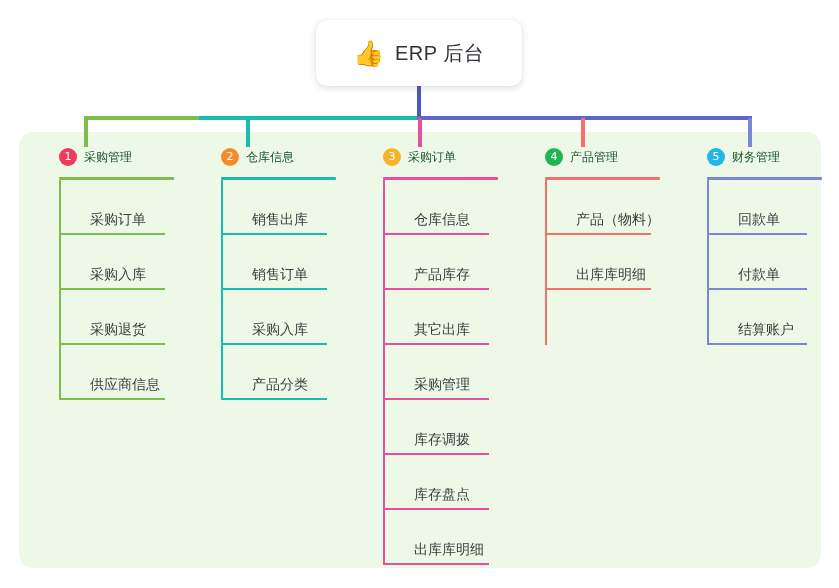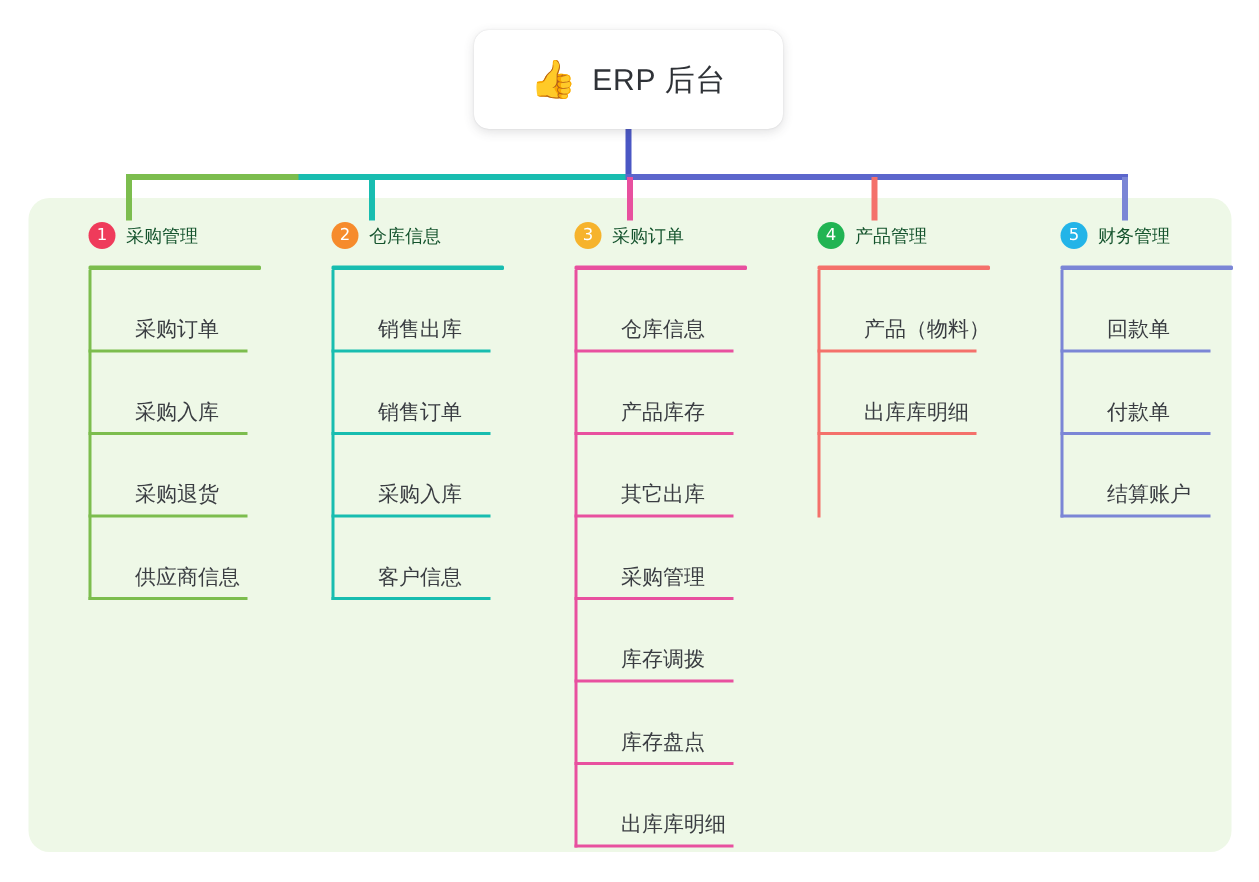--- a/index.html
+++ b/index.html
@@ -204,21 +204,21 @@
           </div>
           <div class="item">
             <span class="label">销售订单</span>
             <div class="rule" style="width: 106px; background: rgb(24, 189, 176);"></div>
           </div>
           <div class="item">
             <span class="label">采购入库</span>
             <div class="rule" style="width: 106px; background: rgb(24, 189, 176);"></div>
           </div>
           <div class="item">
-            <span class="label">客户信息</span>
+            <span class="label">产品分类</span>
             <div class="rule" style="width: 106px; background: rgb(24, 189, 176);"></div>
           </div>
         </div>
       </div>
       <div class="column" style="left: 362px;">
         <div class="col-head">
           <span class="badge" style="background: rgb(246, 179, 44);">3</span>
           <span class="col-title">采购订单</span>
         </div>
         <div class="head-rule" style="width: 115px; background: rgb(232, 80, 159);"></div>

